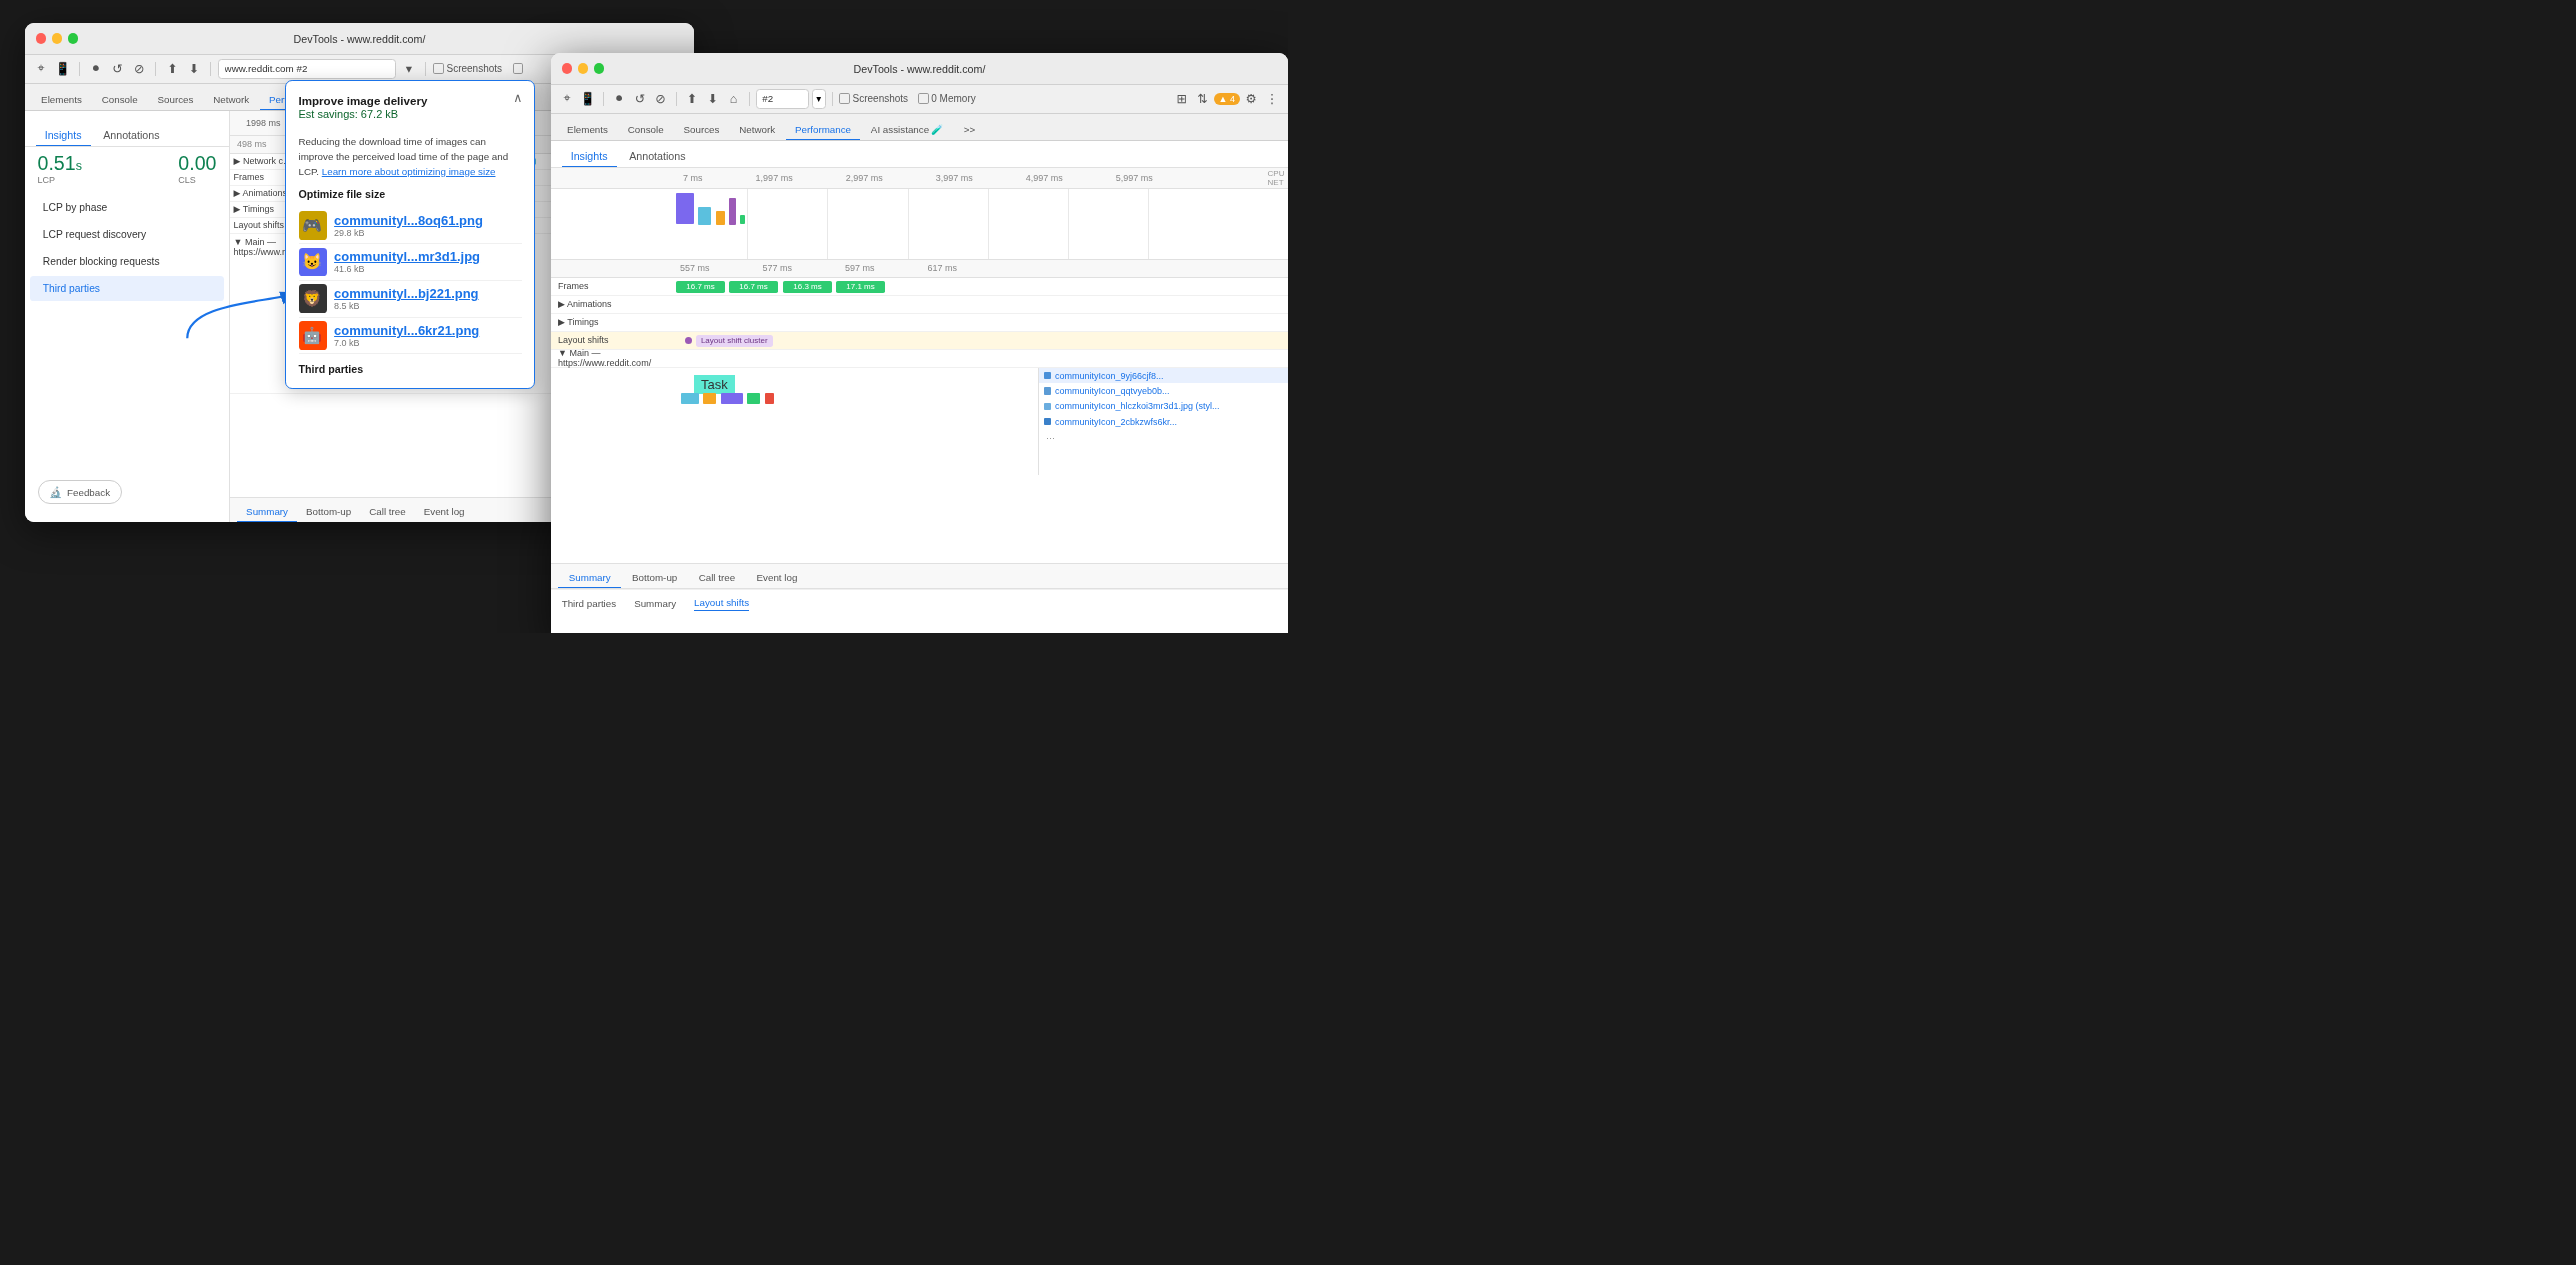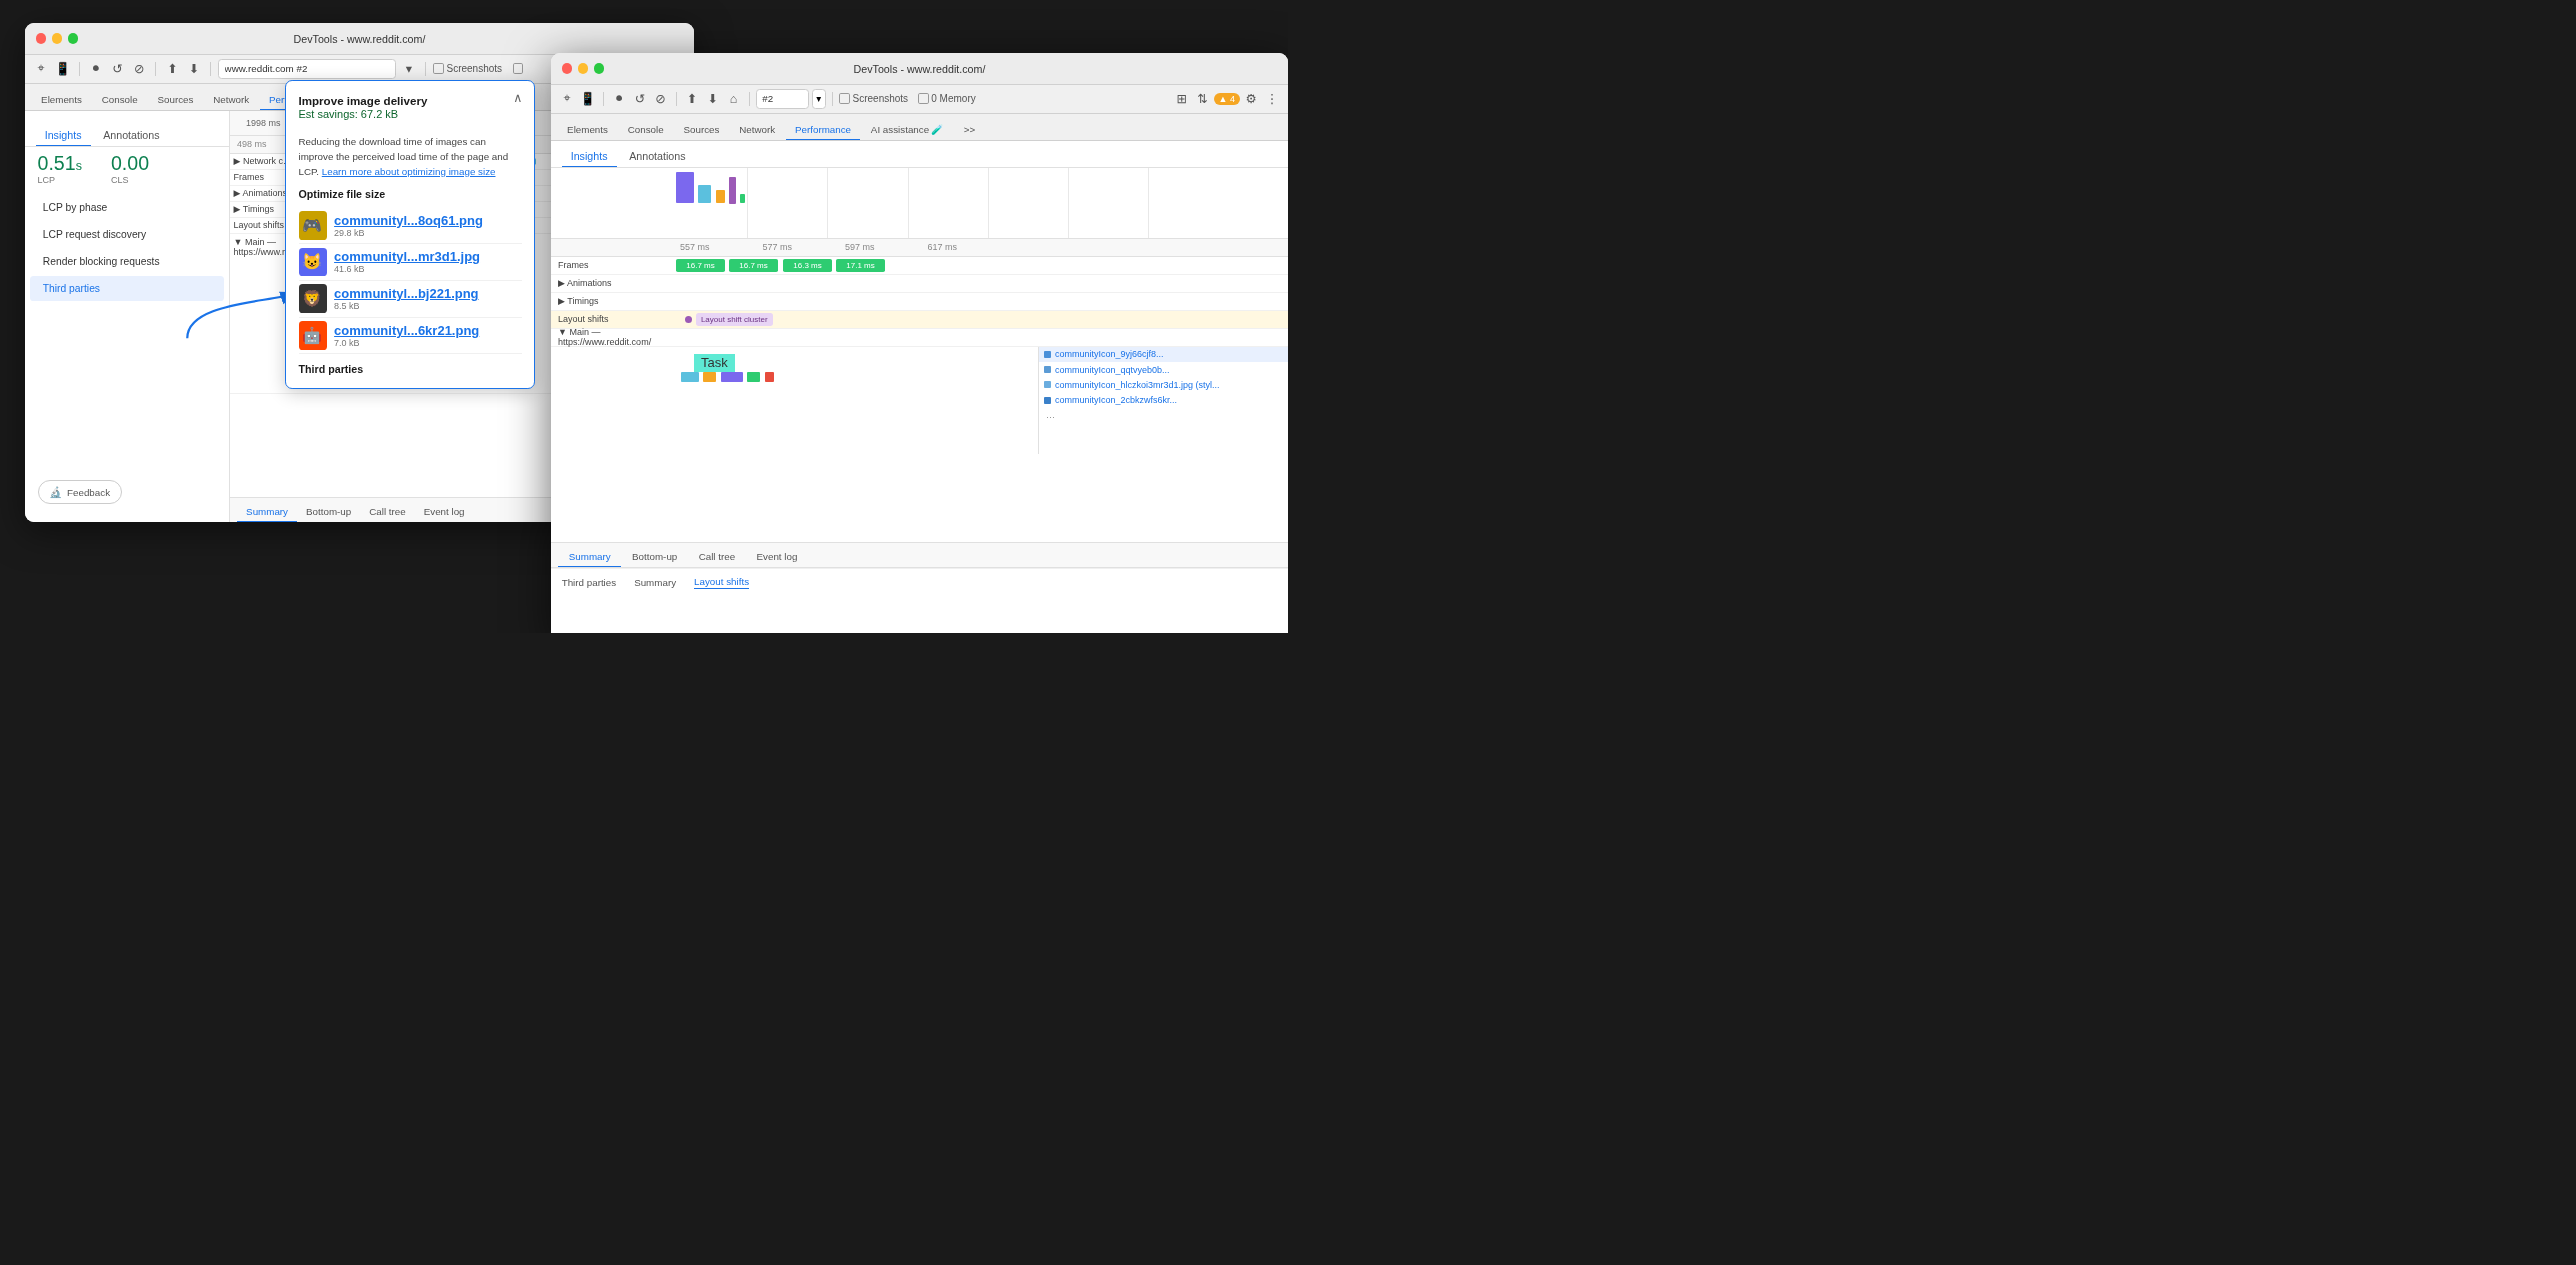--- a/index.html
+++ b/index.html
@@ -164,20 +164,21 @@
       background: white;
       border-right: 0.9px solid #e0e0e0;
       padding: 9px 0;
       display: flex;
       flex-direction: column;
     }
     .metrics-row {
       display: flex;
       gap: 29px;
       padding: 5.3px 12.5px 9px;
+      justify-content: space-between;
     }
     .metric-item { display: flex; flex-direction: column; }
     .metric-value { font-size: 19.6px; font-weight: 300; }
     .metric-value.green { color: #0d8050; }
     .metric-label { font-size: 9px; color: #777; }
     .metric-s { font-size: 12.5px; }
 
     .insight-item {
       padding: 7.1px 12.5px;
       cursor: pointer;
@@ -846,20 +847,32 @@
     <div class="front-nav-tab active">Performance</div>
     <div class="front-nav-tab">AI assistance 🧪</div>
     <div class="front-nav-tab">&gt;&gt;</div>
   </div>
 
   <div class="front-insights-tabs">
     <div class="front-insights-tab active">Insights</div>
     <div class="front-insights-tab">Annotations</div>
   </div>
 
+  <div class="front-timeline-ruler" style="position:relative; padding-right:45px;">
+    <span style="margin-left:125px; margin-right:53px;">7 ms</span>
+    <span style="margin-right:53px;">1,997 ms</span>
+    <span style="margin-right:53px;">2,997 ms</span>
+    <span style="margin-right:53px;">3,997 ms</span>
+    <span style="margin-right:53px;">4,997 ms</span>
+    <span>5,997 ms</span>
+    <div class="timeline-labels">
+      <span>CPU</span>
+      <span>NET</span>
+    </div>
+  </div>
 
   <div class="front-timeline-chart">
     <div class="timeline-visual">
 
       <div style="position:absolute;left:125px;top:4.5px;width:535px;height:36px;overflow:hidden;">
         <div style="position:absolute;left:0;top:0;width:18px;height:31px;background:#7b68ee;border-radius:0.9px;"></div>
         <div style="position:absolute;left:22px;top:13.4px;width:13.4px;height:18px;background:#5bc0de;border-radius:0.9px;"></div>
         <div style="position:absolute;left:40px;top:18px;width:9px;height:13.4px;background:#f5a623;border-radius:0.9px;"></div>
         <div style="position:absolute;left:53px;top:4.5px;width:7.1px;height:27px;background:#9b59b6;border-radius:0.9px;"></div>
         <div style="position:absolute;left:64px;top:22px;width:4.5px;height:9px;background:#2ecc71;border-radius:0.9px;"></div>

